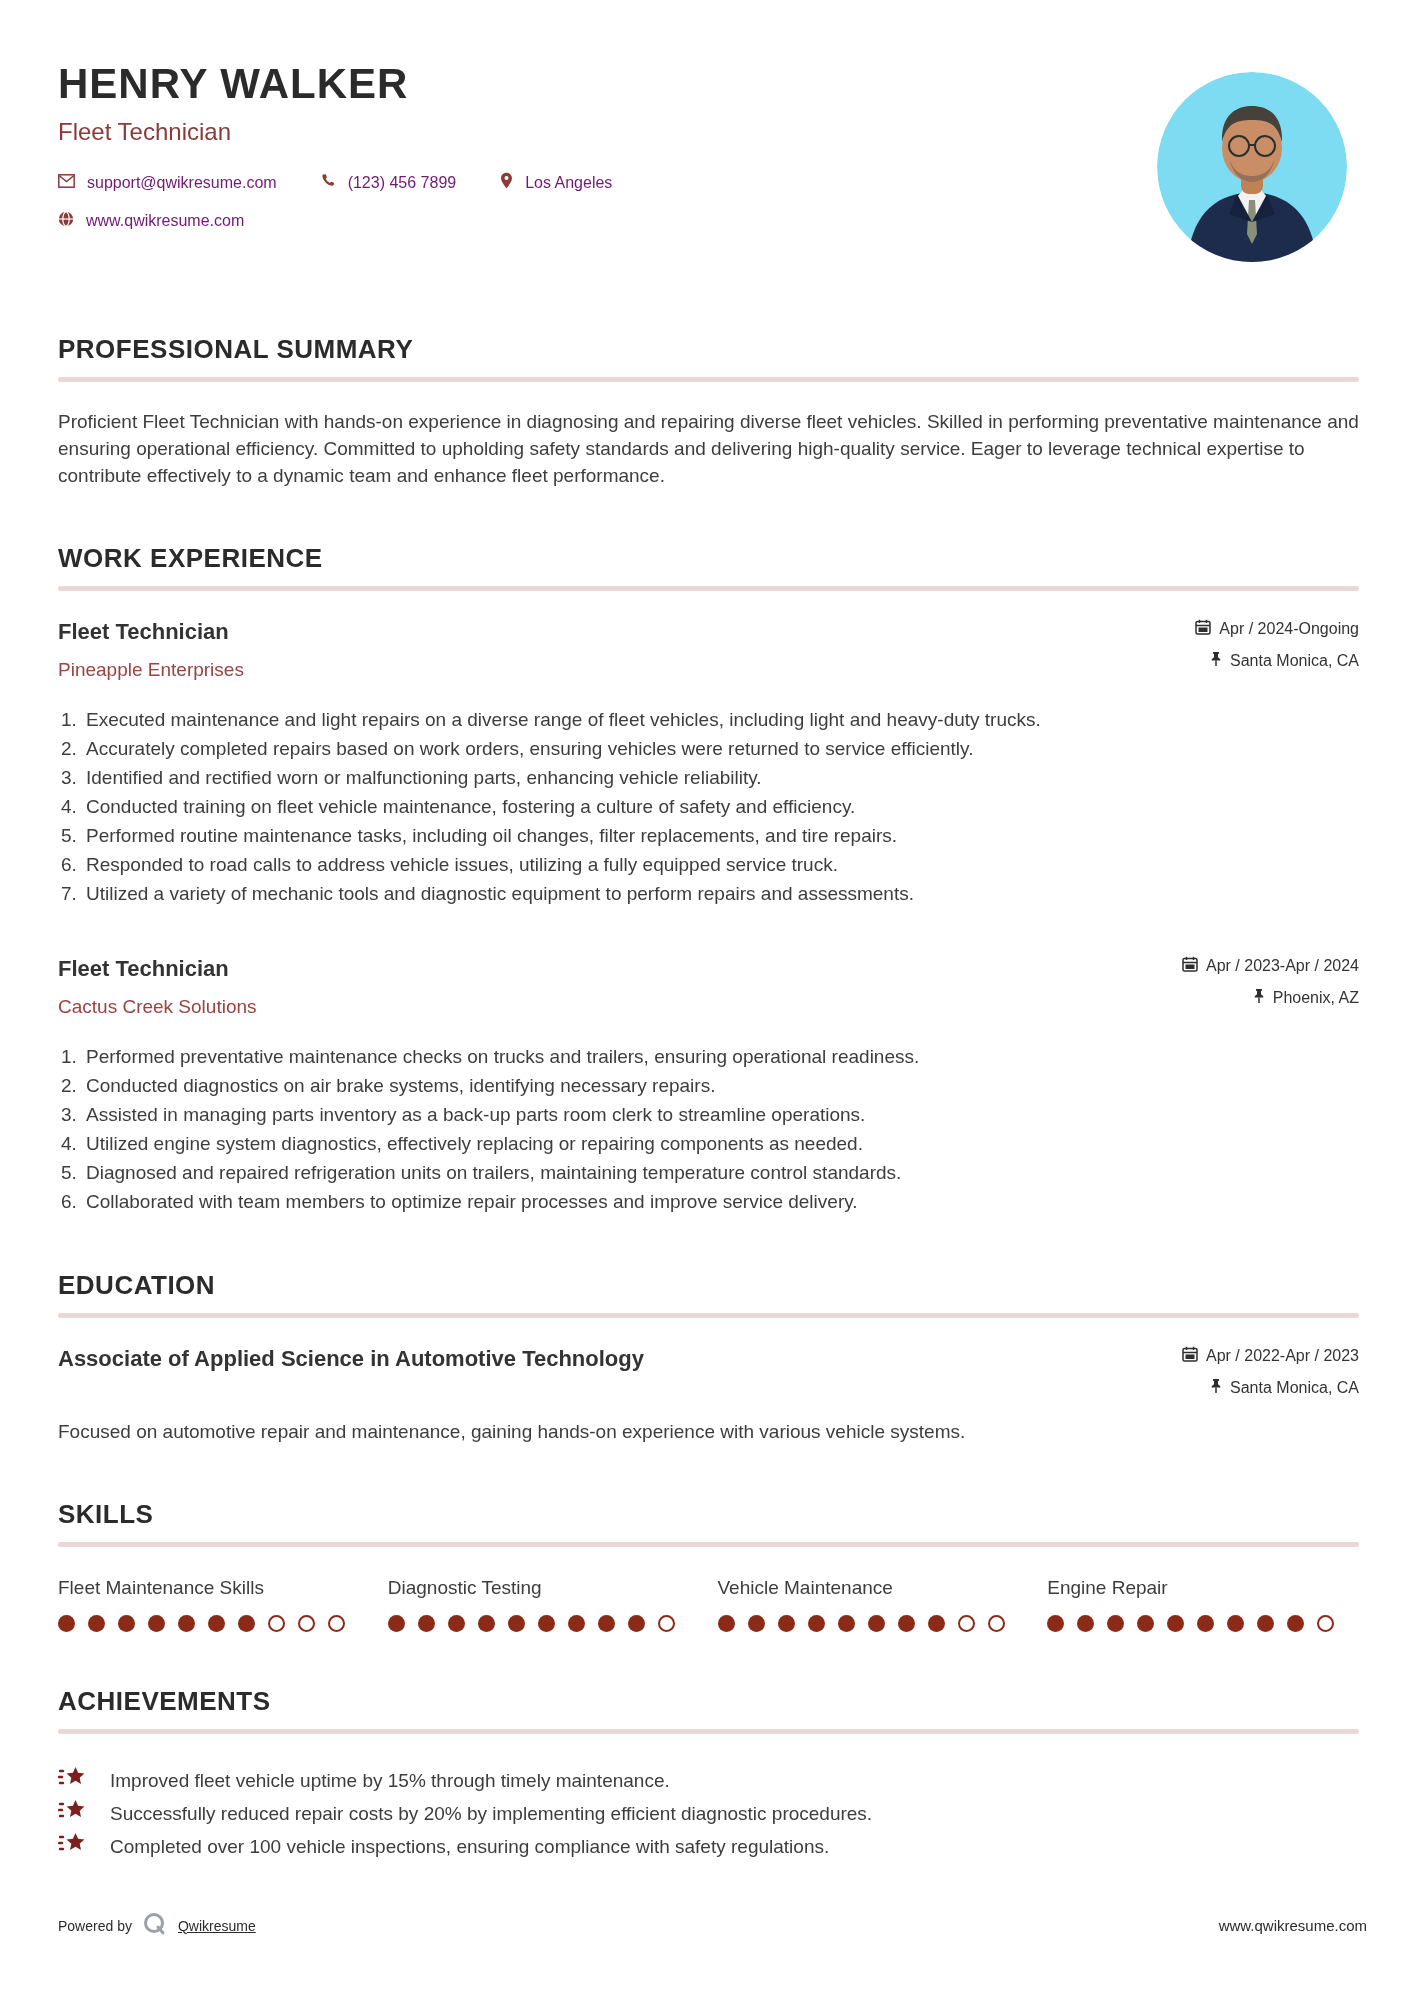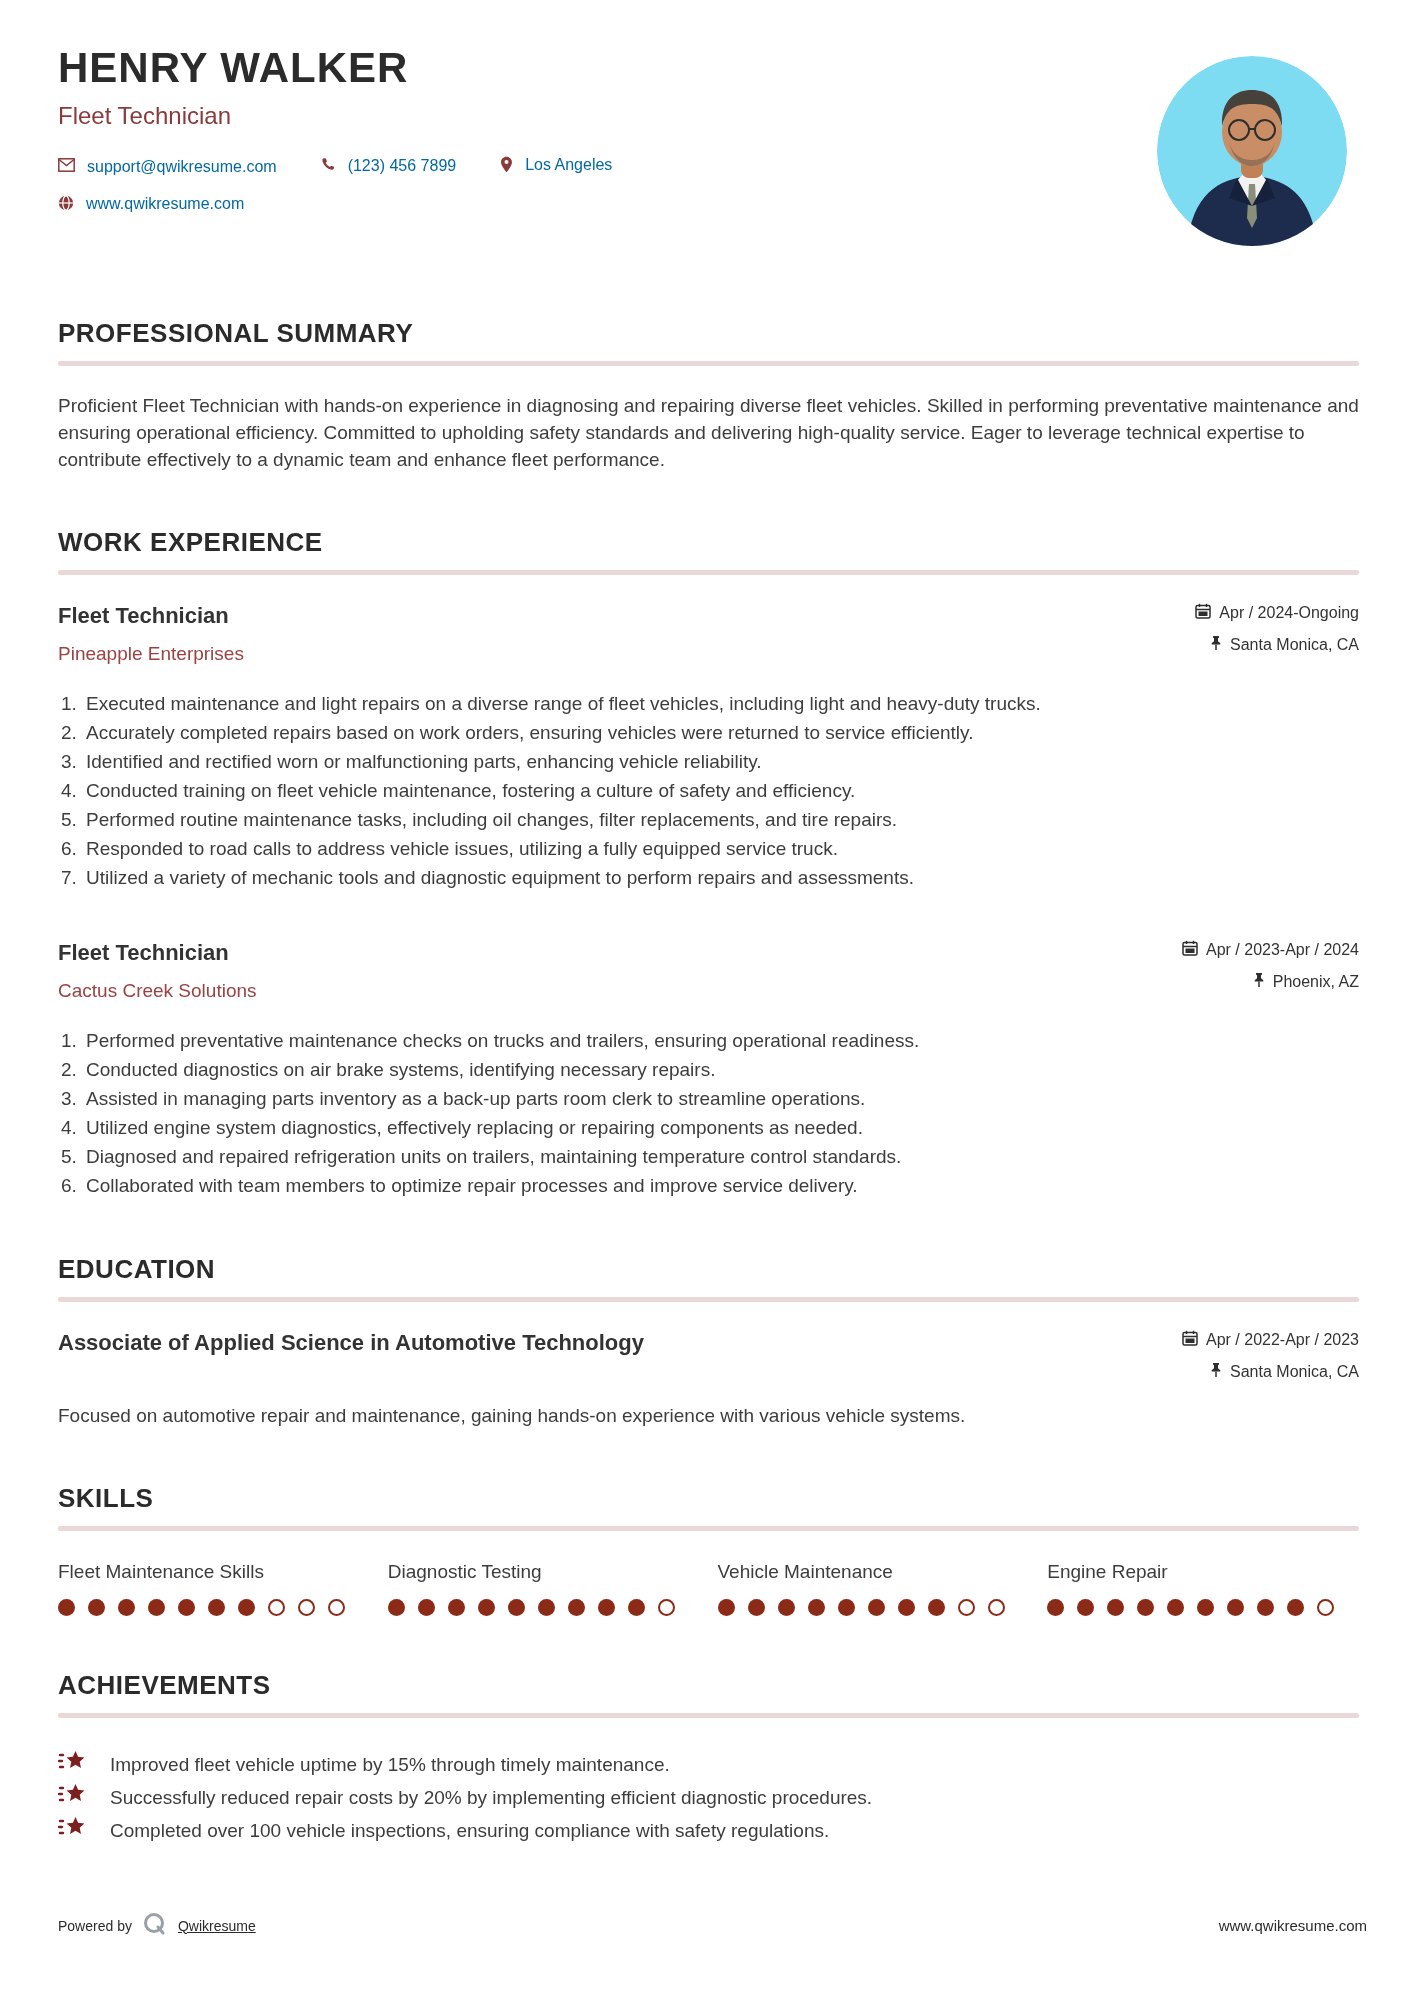--- a/index.html
+++ b/index.html
@@ -2,29 +2,29 @@
 <html><head>
 <meta charset="utf-8">
 <style>
   * { margin:0; padding:0; box-sizing:border-box; }
   html,body { background:#ffffff; }
   body {
     width:1407px; height:1990px; position:relative;
     font-family:"Liberation Sans","DejaVu Sans",sans-serif;
     color:#3d3d3d;
   }
-  .page { padding:28px 48px 0 58px; }
+  .page { padding:44px 48px 0 58px; }
 
   
   .header { position:relative; min-height:220px; }
   .name { font-size:42px; font-weight:800; letter-spacing:1px; color:#2b2b2b; margin-top:16px; }
   .job-subtitle { font-size:24px; color:#8a3a3a; margin-top:10px; font-weight:500; }
   .contact-row { display:flex; align-items:center; gap:14px; margin-top:26px; font-size:16px; color:#3a3a3a; }
   .contact-row.second { margin-top:18px; }
-  .contact-item { display:flex; gap:12px; margin-right:30px; text-decoration:none; color:#0369a1; }
+  .contact-item { display:flex; align-items:center; gap:12px; margin-right:30px; text-decoration:none; color:#701a75; }
   .contact-item svg { flex:0 0 auto; }
   .avatar-wrap { position:absolute; top:12px; right:12px; width:190px; height:190px; }
 
   
   .section { margin-top:54px; }
   .section-heading { font-size:26px; font-weight:700; letter-spacing:0.5px; color:#2b2b2b; }
   .section-rule { height:5px; background:#ead8d8; margin-top:12px; border-radius:2px; }
   .section-body { margin-top:26px; font-size:19px; line-height:27px; color:#3d3d3d; }
 
   

